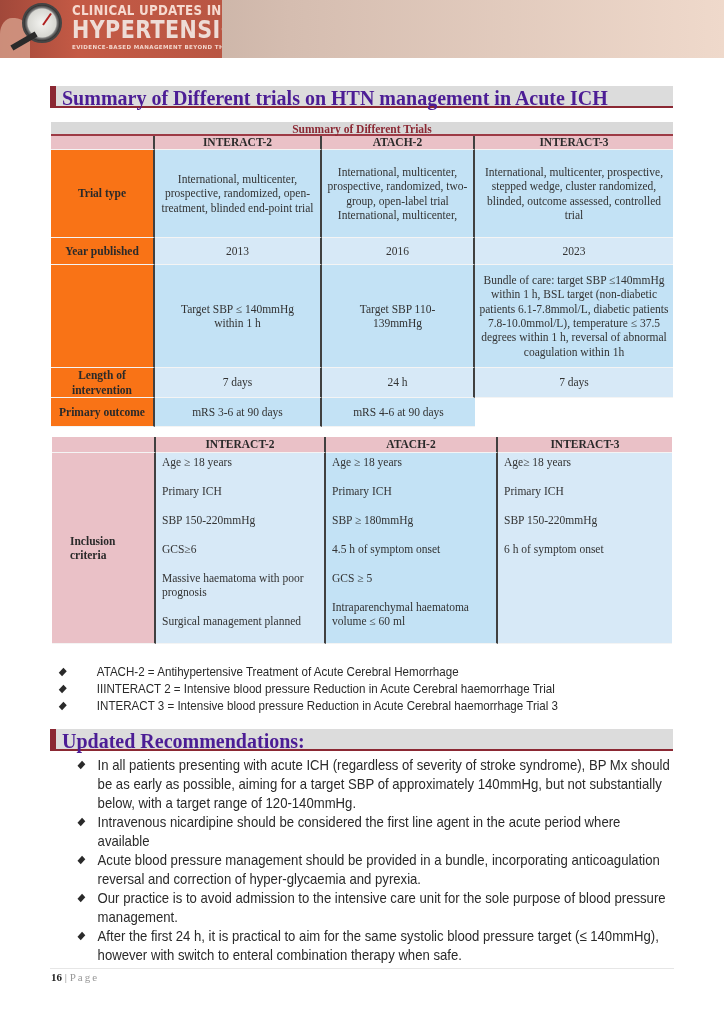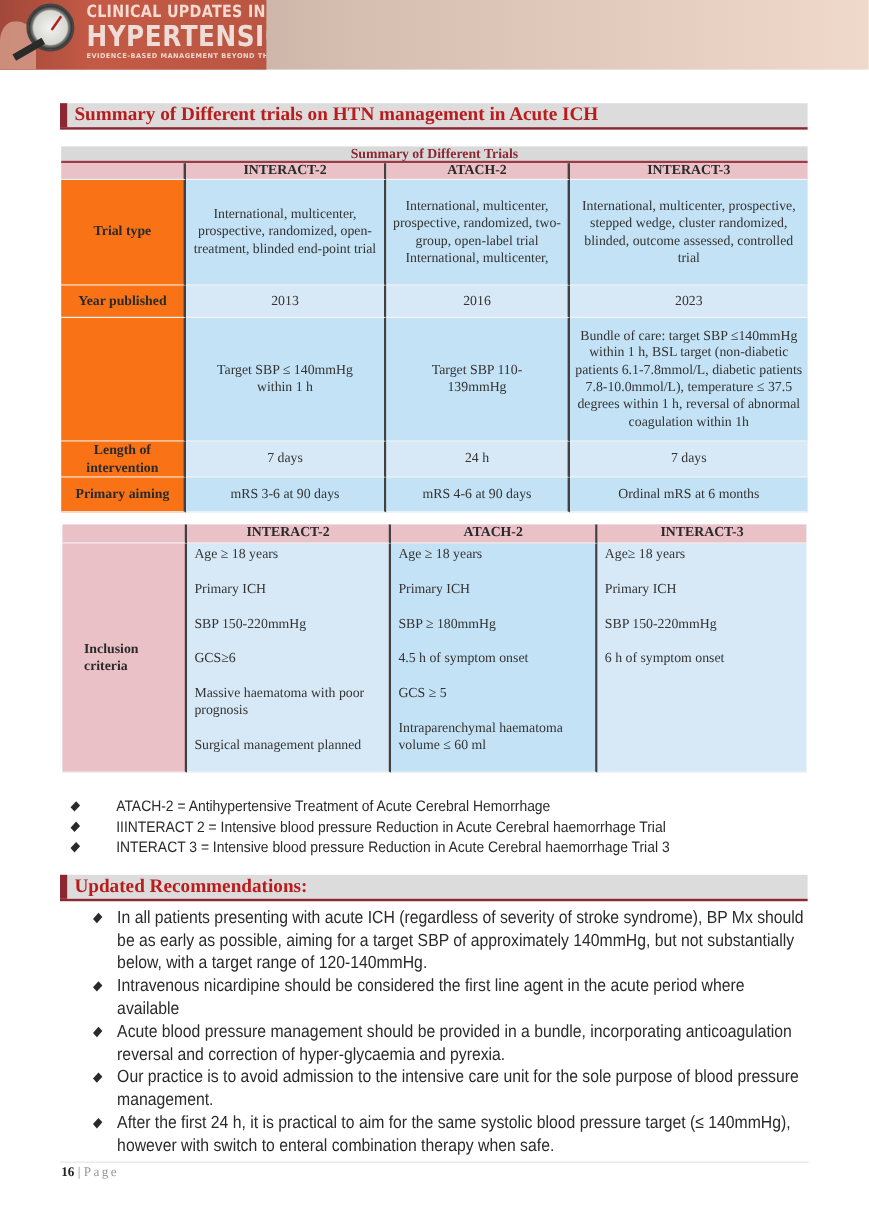--- a/index.html
+++ b/index.html
@@ -21,21 +21,21 @@
     font-size: 14px; letter-spacing: 0.3px; color: #f6d9cf; transform: scaleX(0.85); transform-origin: left; white-space: nowrap; }
   .banner-t2 { position: absolute; left: 72px; top: 16px; font-family: "DejaVu Sans", sans-serif; font-weight: bold;
     font-size: 24px; letter-spacing: 0.5px; color: #eedcd6; transform: scaleX(0.86); transform-origin: left; white-space: nowrap; }
   .banner-t3 { position: absolute; left: 72px; top: 44px; font-family: "DejaVu Sans", sans-serif; font-weight: bold;
     font-size: 5.5px; color: #f3d6cc; letter-spacing: 0.4px; white-space: nowrap; }
 
   
   .sec-head { position: absolute; left: 50px; width: 623px; height: 22px; background: #dcdcdc;
     border-bottom: 2px solid #8b2833; }
   .sec-head .bar { position: absolute; left: 0; top: 0; width: 6px; height: 20px; background: #8b2833; }
-  .sec-head .txt { position: absolute; left: 12px; top: 1px; font-size: 16px; font-weight: bold; color: #b91c1c; white-space: nowrap; }
+  .sec-head .txt { position: absolute; left: 12px; top: 1px; font-size: 20px; font-weight: bold; color: #4c1d95; white-space: nowrap; }
 
   
   .t1 { position: absolute; left: 51px; top: 122px; width: 622px; }
   .t1-super { height: 14px; background: #d9d9d9; text-align: center; font-size: 11.5px; font-weight: bold; color: #8b2833;
     line-height: 14px; border-bottom: 2px solid #9d3a45; }
   .row { display: flex; }
   .cell { border-right: 2px solid #404040; border-bottom: 1px solid #f4f4f4; display: flex; align-items: center; justify-content: center;
     text-align: center; font-size: 11.5px; line-height: 14.3px; padding: 0 4px; color: #333; }
   .cell:last-child { border-right: none; }
   .c0 { width: 104px; background: #f97316; font-weight: bold; color: #2a2a2a; }
@@ -118,24 +118,23 @@
     <div class="cell c2 blue" style="padding:0 30px;">Target SBP 110-139mmHg</div>
     <div class="cell c3 blue">Bundle of care: target SBP ≤140mmHg within 1 h, BSL target (non-diabetic patients 6.1-7.8mmol/L, diabetic patients 7.8-10.0mmol/L), temperature ≤ 37.5 degrees within 1 h, reversal of abnormal coagulation within 1h</div>
   </div>
   <div class="row" style="height:30px;">
     <div class="cell c0">Length of intervention</div>
     <div class="cell c1 lblue">7 days</div>
     <div class="cell c2 lblue">24 h</div>
     <div class="cell c3 lblue">7 days</div>
   </div>
   <div class="row" style="height:29px;">
-    <div class="cell c0">Primary aiming</div>
+    <div class="cell c0">Primary outcome</div>
     <div class="cell c1 blue">mRS 3-6 at 90 days</div>
     <div class="cell c2 blue">mRS 4-6 at 90 days</div>
-    <div class="cell c3 blue">Ordinal mRS at 6 months</div>
   </div>
 </div>
 
 <div class="t2">
   <div class="row hdr">
     <div class="cell d0"></div>
     <div class="cell d1">INTERACT-2</div>
     <div class="cell d2">ATACH-2</div>
     <div class="cell d3">INTERACT-3</div>
   </div>

